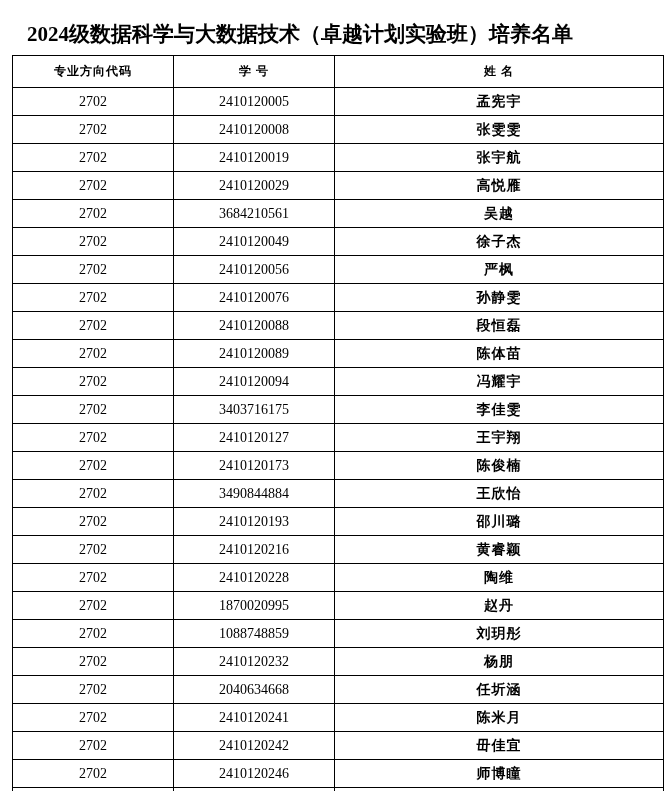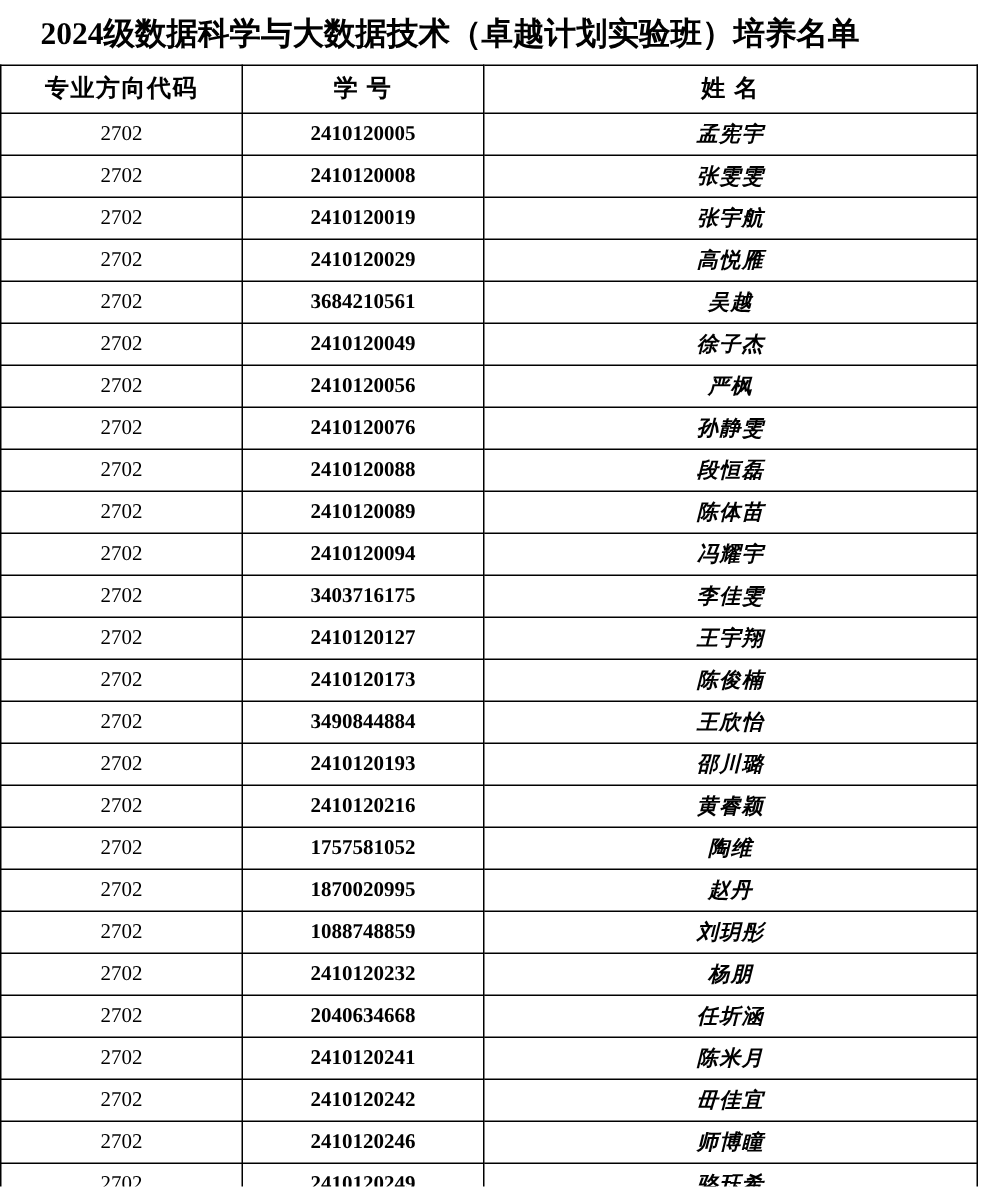--- a/index.html
+++ b/index.html
@@ -11,21 +11,21 @@
     width: 668px;
     height: 791px;
     font-family: "Liberation Serif", "DejaVu Serif", serif;
     color: #000000;
     overflow: hidden;
   }
   .page {
     width: 600px;
     height: 791px;
     box-sizing: border-box;
-    padding: 0;
+    padding: 12px;
     position: relative;
   }
   .doc-title {
     text-align: center;
     font-size: 21px;
     font-weight: bold;
     letter-spacing: 0px;
     padding: 8px 4px 7px 4px;
     white-space: nowrap;
     font-family: "Liberation Serif", "DejaVu Serif", serif;
@@ -36,38 +36,37 @@
     margin: 0 auto;
     table-layout: fixed;
   }
   table.roster th,
   table.roster td {
     border: 1px solid #000000;
     text-align: center;
     font-family: "Liberation Serif", "DejaVu Serif", serif;
   }
   table.roster th {
-    font-size: 16px;
+    font-size: 12px;
     font-weight: bold;
     height: 31px;
     letter-spacing: 1px;
     padding: 0;
     margin-top: 24px;
   }
   table.roster td {
     font-size: 14px;
     height: 27px;
     padding: 0;
   }
   td.col-major { width: 160px; }
-  td.col-id { width: 160px; font-weight: bold; }
+  td.col-id { width: 160px; }
   td.col-name {
     font-weight: bold;
     letter-spacing: 1px;
-    font-style: italic;
   }
   th.col-major { width: 160px; }
   th.col-id { width: 160px; }
 </style>
 </head>
 <body>
 
 <div class="page">
 
   <div class="doc-title">2024级数据科学与大数据技术（卓越计划实验班）培养名单</div>
@@ -161,21 +160,21 @@
           <td class="col-id">2410120193</td>
           <td class="col-name">邵川璐</td>
         </tr>
         <tr>
           <td class="col-major">2702</td>
           <td class="col-id">2410120216</td>
           <td class="col-name">黄睿颖</td>
         </tr>
         <tr>
           <td class="col-major">2702</td>
-          <td class="col-id">1757581052</td>
+          <td class="col-id">2410120228</td>
           <td class="col-name">陶维</td>
         </tr>
         <tr>
           <td class="col-major">2702</td>
           <td class="col-id">1870020995</td>
           <td class="col-name">赵丹</td>
         </tr>
         <tr>
           <td class="col-major">2702</td>
           <td class="col-id">1088748859</td>

